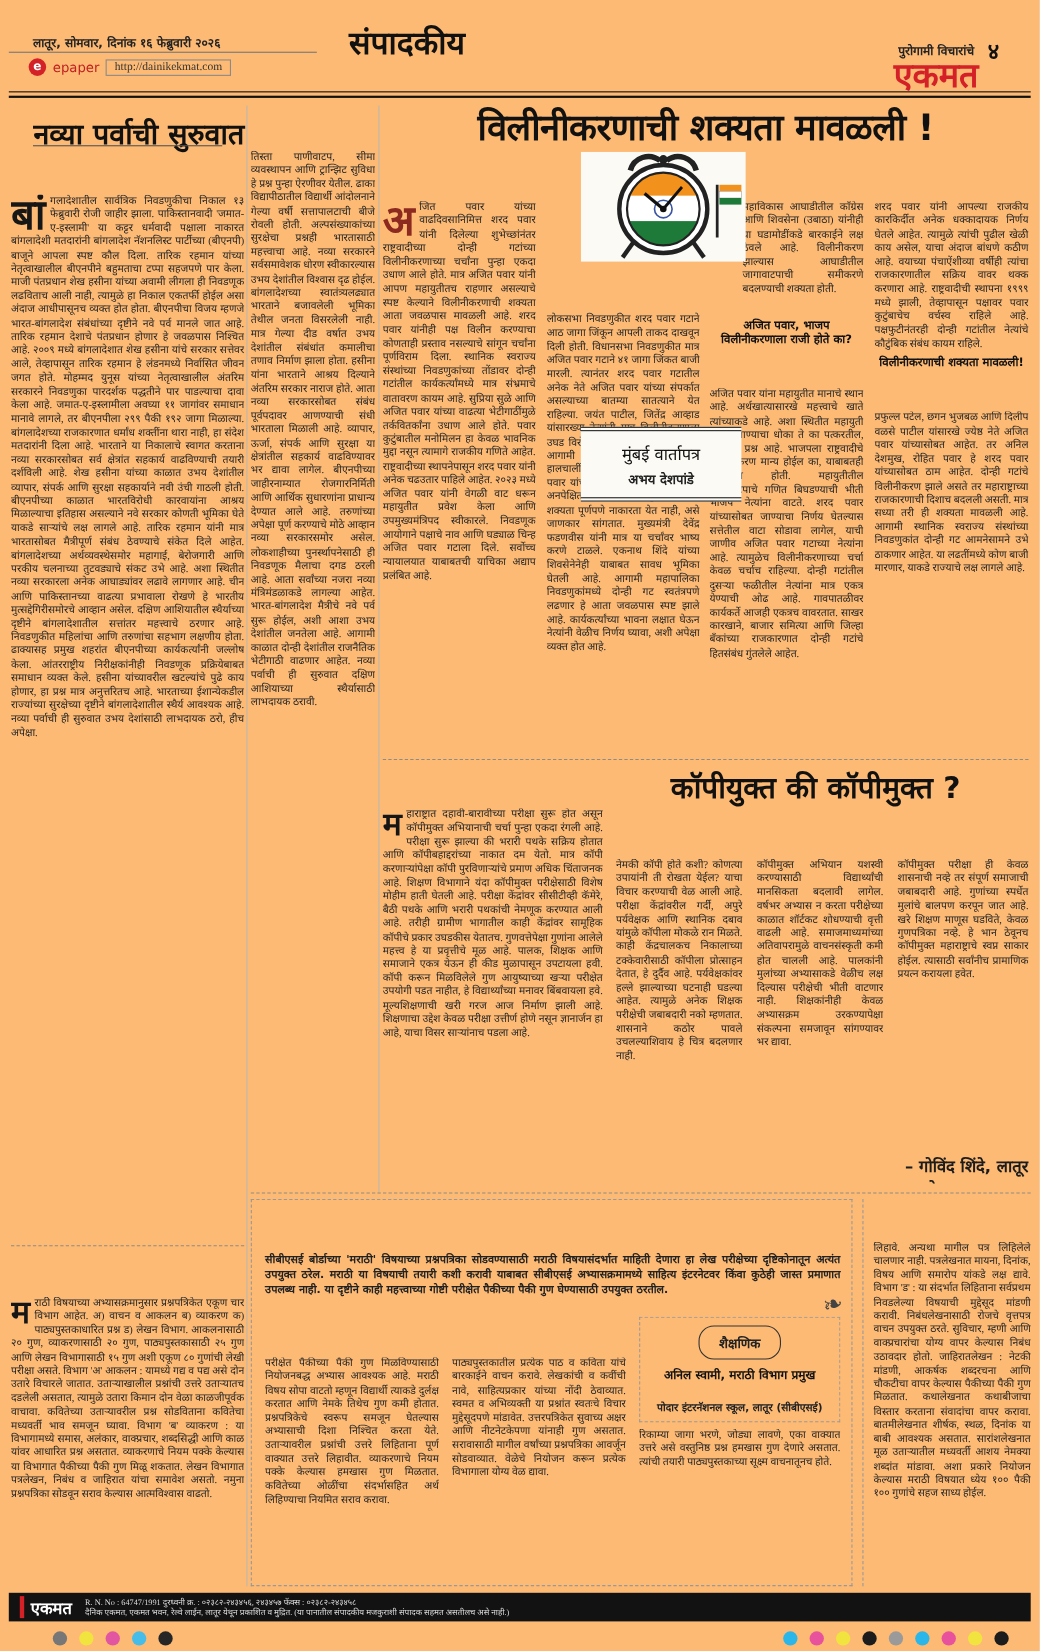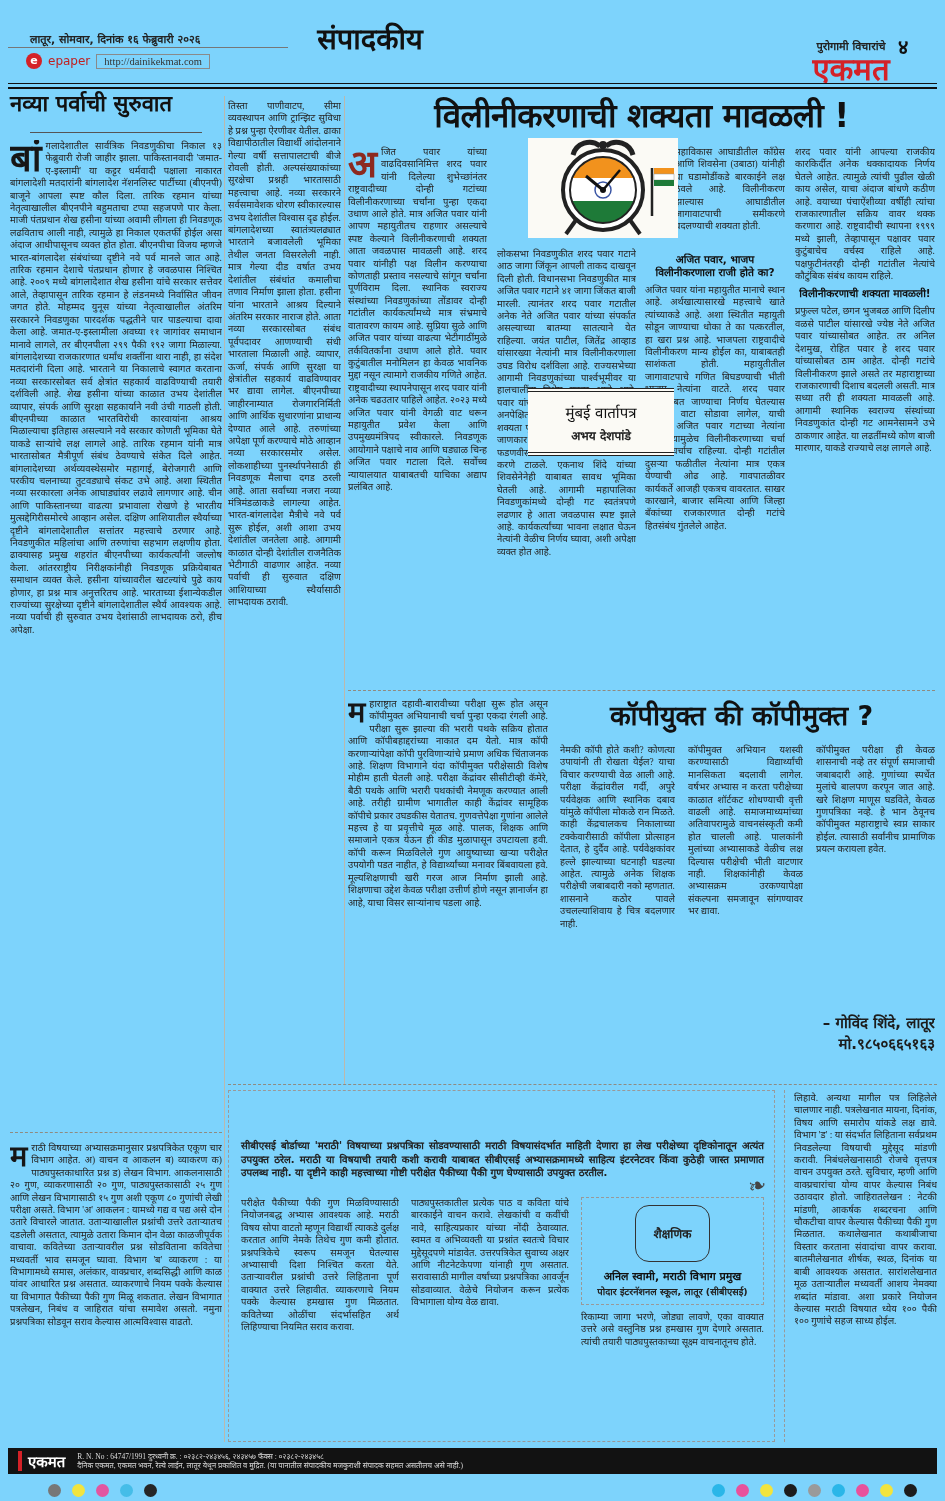--- a/index.html
+++ b/index.html
@@ -1,45 +1,45 @@
 <!DOCTYPE html>
 <html><head>
 <meta charset="utf-8">
 <style>
   * { box-sizing: border-box; margin: 0; padding: 0; }
   html, body { width: 945px; height: 1501px; }
   body { background: #e8e6e0; }
   .page {
     position: relative; width: 945px; height: 1501px; overflow: hidden;
-    background: #7dd3fc; color: #1c1c1c;
+    background: #fdba74; color: #1c1c1c;
     font-family: "Liberation Serif", "DejaVu Serif", serif;
   }
   .abs { position: absolute; }
   .sans { font-family: "DejaVu Sans", "Liberation Sans", sans-serif; }
   .hl { font-family: "DejaVu Sans", "Liberation Sans", sans-serif; font-weight: bold; color: #111; }
-  .bt { font-size: 9.5px; line-height: 12.4px; text-align: justify; overflow: hidden; color: #262626; }
+  .bt { font-size: 9.5px; line-height: 12.4px; text-align: justify; overflow: hidden; color: #262626; margin-top: 37px; }
   .dropcap { float: left; font-family: "DejaVu Sans", sans-serif; font-weight: bold;
              font-size: 38px; line-height: 34px; padding: 1px 4px 0 0; color: #161616; }
   .dropcap.red { color: #8d2a1f; }
   .dropcap.small { font-size: 29px; line-height: 26px; }
   .subhead { font-family: "DejaVu Sans", sans-serif; font-weight: bold; font-size: 10.5px;
              line-height: 13px; text-align: center; margin: 5px 0; color: #111; }
   .vrule { position: absolute; width: 0; border-left: 1px solid #bcb8ac; }
   .hdash { position: absolute; height: 0; border-top: 1px dashed #8f8b80; }
   .spacer-r { float: right; width: 110px; height: 102px; }
   .spacer-l { float: left; width: 30px; height: 102px; }
   .ep-logo { display: inline-block; width: 16px; height: 16px; border-radius: 50%;
              background: #d42127; color: #fff; text-align: center;
              font: bold 11px/16px "DejaVu Sans", sans-serif; }
   .ep-url { border: 1px solid #8a8a8a; padding: 1px 7px; font-size: 10.5px; color: #333; }
   .inset { border-top: 4px double #222; border-bottom: 4px double #222; background: #fbfaf5;
            text-align: center; padding: 10px 4px 8px 4px; }
   .byline-box { border: 1px dashed #999; text-align: center; padding: 7px 4px 6px 4px; }
   .pill { display: inline-block; border: 1.5px solid #333; border-radius: 14px;
-          padding: 19px 18px; font: bold 12px "DejaVu Sans", sans-serif; color: #222; }
+          padding: 6px 18px; font: bold 12px "DejaVu Sans", sans-serif; color: #222; }
   .reg-dot { display: inline-block; width: 13px; height: 13px; border-radius: 50%;
              margin-right: 11px; vertical-align: middle; }
   .footer-bar { background: #121212; color: #eee; display: flex; align-items: center;
                 gap: 12px; padding: 0 10px; }
   .attrib { font-weight: bold; font-size: 15px; text-align: right; margin-top: 6px;
             font-family: "DejaVu Sans", sans-serif; }
 </style>
 </head>
 <body>
 
@@ -61,21 +61,21 @@
     <div class="sans" style="font-size:31px;font-weight:bold;line-height:33px;color:#d42127">एकमत</div>
   </div>
 
   <div class="abs hl" style="left:898px;top:33px;font-size:20px">४</div>
 
   <div class="abs" style="left:8px;top:83px;width:929px;height:6px;border-top:1px solid #111;border-bottom:2.5px solid #111"></div>
 
   <div class="vrule" style="left:224px;top:96px;height:1346px"></div>
   <div class="vrule" style="left:344px;top:96px;height:988px"></div>
 
-  <div class="abs hl" style="left:10px;top:87px;width:212px;text-align:left;font-size:22px">नव्या पर्वाची सुरुवात</div>
+  <div class="abs hl" style="left:10px;top:103px;width:212px;text-align:right;font-size:26px">नव्या पर्वाची सुरुवात</div>
   <div class="abs" style="left:30px;top:132px;width:172px;border-top:1px solid #555"></div>
 
   <div class="abs bt" style="left:10px;top:140px;width:212px;height:986px">
     <span class="dropcap">बां</span><span>गलादेशातील सार्वत्रिक निवडणुकीचा निकाल १३ फेब्रुवारी रोजी जाहीर झाला. पाकिस्तानवादी 'जमात-ए-इस्लामी' या कट्टर धर्मवादी पक्षाला नाकारत बांगलादेशी मतदारांनी बांगलादेश नॅशनलिस्ट पार्टीच्या (बीएनपी) बाजूने आपला स्पष्ट कौल दिला. तारिक रहमान यांच्या नेतृत्वाखालील बीएनपीने बहुमताचा टप्पा सहजपणे पार केला. माजी पंतप्रधान शेख हसीना यांच्या अवामी लीगला ही निवडणूक लढविताच आली नाही, त्यामुळे हा निकाल एकतर्फी होईल असा अंदाज आधीपासूनच व्यक्त होत होता. बीएनपीचा विजय म्हणजे भारत-बांगलादेश संबंधांच्या दृष्टीने नवे पर्व मानले जात आहे. तारिक रहमान देशाचे पंतप्रधान होणार हे जवळपास निश्चित आहे. २००९ मध्ये बांगलादेशात शेख हसीना यांचे सरकार सत्तेवर आले, तेव्हापासून तारिक रहमान हे लंडनमध्ये निर्वासित जीवन जगत होते. मोहम्मद युनूस यांच्या नेतृत्वाखालील अंतरिम सरकारने निवडणुका पारदर्शक पद्धतीने पार पाडल्याचा दावा केला आहे. जमात-ए-इस्लामीला अवघ्या ११ जागांवर समाधान मानावे लागले, तर बीएनपीला २९९ पैकी १९२ जागा मिळाल्या. बांगलादेशच्या राजकारणात धर्मांध शक्तींना थारा नाही, हा संदेश मतदारांनी दिला आहे. भारताने या निकालाचे स्वागत करताना नव्या सरकारसोबत सर्व क्षेत्रांत सहकार्य वाढविण्याची तयारी दर्शविली आहे. शेख हसीना यांच्या काळात उभय देशांतील व्यापार, संपर्क आणि सुरक्षा सहकार्याने नवी उंची गाठली होती. बीएनपीच्या काळात भारतविरोधी कारवायांना आश्रय मिळाल्याचा इतिहास असल्याने नवे सरकार कोणती भूमिका घेते याकडे साऱ्यांचे लक्ष लागले आहे. तारिक रहमान यांनी मात्र भारतासोबत मैत्रीपूर्ण संबंध ठेवण्याचे संकेत दिले आहेत. बांगलादेशच्या अर्थव्यवस्थेसमोर महागाई, बेरोजगारी आणि परकीय चलनाच्या तुटवड्याचे संकट उभे आहे. अशा स्थितीत नव्या सरकारला अनेक आघाड्यांवर लढावे लागणार आहे. चीन आणि पाकिस्तानच्या वाढत्या प्रभावाला रोखणे हे भारतीय मुत्सद्देगिरीसमोरचे आव्हान असेल. दक्षिण आशियातील स्थैर्याच्या दृष्टीने बांगलादेशातील सत्तांतर महत्त्वाचे ठरणार आहे. निवडणुकीत महिलांचा आणि तरुणांचा सहभाग लक्षणीय होता. ढाक्यासह प्रमुख शहरांत बीएनपीच्या कार्यकर्त्यांनी जल्लोष केला. आंतरराष्ट्रीय निरीक्षकांनीही निवडणूक प्रक्रियेबाबत समाधान व्यक्त केले. हसीना यांच्यावरील खटल्यांचे पुढे काय होणार, हा प्रश्न मात्र अनुत्तरितच आहे. भारताच्या ईशान्येकडील राज्यांच्या सुरक्षेच्या दृष्टीने बांगलादेशातील स्थैर्य आवश्यक आहे. नव्या पर्वाची ही सुरुवात उभय देशांसाठी लाभदायक ठरो, हीच अपेक्षा.</span>
   </div>
 
   <div class="hdash" style="left:10px;top:1132px;width:212px"></div>
 
   <div class="abs bt" style="left:10px;top:1142px;width:212px;height:300px">
     <span class="dropcap small">म</span><span>राठी विषयाच्या अभ्यासक्रमानुसार प्रश्नपत्रिकेत एकूण चार विभाग आहेत. अ) वाचन व आकलन ब) व्याकरण क) पाठ्यपुस्तकाधारित प्रश्न ड) लेखन विभाग. आकलनासाठी २० गुण, व्याकरणासाठी २० गुण, पाठ्यपुस्तकासाठी २५ गुण आणि लेखन विभागासाठी १५ गुण अशी एकूण ८० गुणांची लेखी परीक्षा असते. विभाग 'अ' आकलन : यामध्ये गद्य व पद्य असे दोन उतारे विचारले जातात. उताऱ्याखालील प्रश्नांची उत्तरे उताऱ्यातच दडलेली असतात, त्यामुळे उतारा किमान दोन वेळा काळजीपूर्वक वाचावा. कवितेच्या उताऱ्यावरील प्रश्न सोडविताना कवितेचा मध्यवर्ती भाव समजून घ्यावा. विभाग 'ब' व्याकरण : या विभागामध्ये समास, अलंकार, वाक्प्रचार, शब्दसिद्धी आणि काळ यांवर आधारित प्रश्न असतात. व्याकरणाचे नियम पक्के केल्यास या विभागात पैकीच्या पैकी गुण मिळू शकतात. लेखन विभागात पत्रलेखन, निबंध व जाहिरात यांचा समावेश असतो. नमुना प्रश्नपत्रिका सोडवून सराव केल्यास आत्मविश्वास वाढतो.</span>
@@ -160,21 +160,21 @@
   <div class="abs" style="left:228px;top:1090px;width:709px;height:352px">
     <div class="abs" style="left:0;top:0;width:547px;height:352px;border:1px dashed #999">
       <div class="abs sans" style="left:12px;top:48px;width:523px;font-size:10px;line-height:13.5px;font-weight:bold;text-align:justify;color:#222">सीबीएसई बोर्डाच्या 'मराठी' विषयाच्या प्रश्नपत्रिका सोडवण्यासाठी मराठी विषयासंदर्भात माहिती देणारा हा लेख परीक्षेच्या दृष्टिकोनातून अत्यंत उपयुक्त ठरेल. मराठी या विषयाची तयारी कशी करावी याबाबत सीबीएसई अभ्यासक्रमामध्ये साहित्य इंटरनेटवर किंवा कुठेही जास्त प्रमाणात उपलब्ध नाही. या दृष्टीने काही महत्त्वाच्या गोष्टी परीक्षेत पैकीच्या पैकी गुण घेण्यासाठी उपयुक्त ठरतील.</div>
       <div class="abs" style="right:8px;top:82px;font-size:22px;color:#444;transform:rotate(-15deg)">❧</div>
       <div class="abs bt" style="left:12px;top:106px;width:158px;height:236px">परीक्षेत पैकीच्या पैकी गुण मिळविण्यासाठी नियोजनबद्ध अभ्यास आवश्यक आहे. मराठी विषय सोपा वाटतो म्हणून विद्यार्थी त्याकडे दुर्लक्ष करतात आणि नेमके तिथेच गुण कमी होतात. प्रश्नपत्रिकेचे स्वरूप समजून घेतल्यास अभ्यासाची दिशा निश्चित करता येते. उताऱ्यावरील प्रश्नांची उत्तरे लिहिताना पूर्ण वाक्यात उत्तरे लिहावीत. व्याकरणाचे नियम पक्के केल्यास हमखास गुण मिळतात. कवितेच्या ओळींचा संदर्भासहित अर्थ लिहिण्याचा नियमित सराव करावा.</div>
       <div class="abs bt" style="left:182px;top:106px;width:158px;height:236px">पाठ्यपुस्तकातील प्रत्येक पाठ व कविता यांचे बारकाईने वाचन करावे. लेखकांची व कवींची नावे, साहित्यप्रकार यांच्या नोंदी ठेवाव्यात. स्वमत व अभिव्यक्ती या प्रश्नांत स्वतःचे विचार मुद्देसूदपणे मांडावेत. उत्तरपत्रिकेत सुवाच्य अक्षर आणि नीटनेटकेपणा यांनाही गुण असतात. सरावासाठी मागील वर्षांच्या प्रश्नपत्रिका आवर्जून सोडवाव्यात. वेळेचे नियोजन करून प्रत्येक विभागाला योग्य वेळ द्यावा.</div>
       <div class="abs" style="left:352px;top:106px;width:183px;height:236px;overflow:hidden">
         <div class="byline-box">
           <div class="pill">शैक्षणिक</div>
           <div class="sans" style="font-size:11px;font-weight:bold;margin-top:6px;color:#111">अनिल स्वामी, मराठी विभाग प्रमुख</div>
-          <div class="sans" style="font-size:9.5px;font-weight:bold;margin-top:2px;color:#222">पोदार इंटरनॅशनल स्कूल, लातूर (सीबीएसई)</div>
+          <div class="sans" style="font-size:9.5px;font-weight:bold;margin-top:16px;color:#222">पोदार इंटरनॅशनल स्कूल, लातूर (सीबीएसई)</div>
         </div>
         <div class="bt" style="margin-top:6px">रिकाम्या जागा भरणे, जोड्या लावणे, एका वाक्यात उत्तरे असे वस्तुनिष्ठ प्रश्न हमखास गुण देणारे असतात. त्यांची तयारी पाठ्यपुस्तकाच्या सूक्ष्म वाचनातूनच होते.</div>
       </div>
     </div>
     <div class="abs" style="left:556px;top:0;height:352px;border-left:1px dashed #999"></div>
     <div class="abs bt" style="left:566px;top:2px;width:143px;height:348px">लिहावे. अन्यथा मागील पत्र लिहिलेले चालणार नाही. पत्रलेखनात मायना, दिनांक, विषय आणि समारोप यांकडे लक्ष द्यावे. विभाग 'ड' : या संदर्भात लिहिताना सर्वप्रथम निवडलेल्या विषयाची मुद्देसूद मांडणी करावी. निबंधलेखनासाठी रोजचे वृत्तपत्र वाचन उपयुक्त ठरते. सुविचार, म्हणी आणि वाक्प्रचारांचा योग्य वापर केल्यास निबंध उठावदार होतो. जाहिरातलेखन : नेटकी मांडणी, आकर्षक शब्दरचना आणि चौकटीचा वापर केल्यास पैकीच्या पैकी गुण मिळतात. कथालेखनात कथाबीजाचा विस्तार करताना संवादांचा वापर करावा. बातमीलेखनात शीर्षक, स्थळ, दिनांक या बाबी आवश्यक असतात. सारांशलेखनात मूळ उताऱ्यातील मध्यवर्ती आशय नेमक्या शब्दांत मांडावा. अशा प्रकारे नियोजन केल्यास मराठी विषयात ध्येय १०० पैकी १०० गुणांचे सहज साध्य होईल.</div>
   </div>
 
   <div class="abs footer-bar" style="left:8px;top:1448px;width:929px;height:26px">
     <span class="sans" style="font-size:15px;font-weight:bold;color:#fff;border-left:4px solid #d42127;padding-left:6px">एकमत</span>

